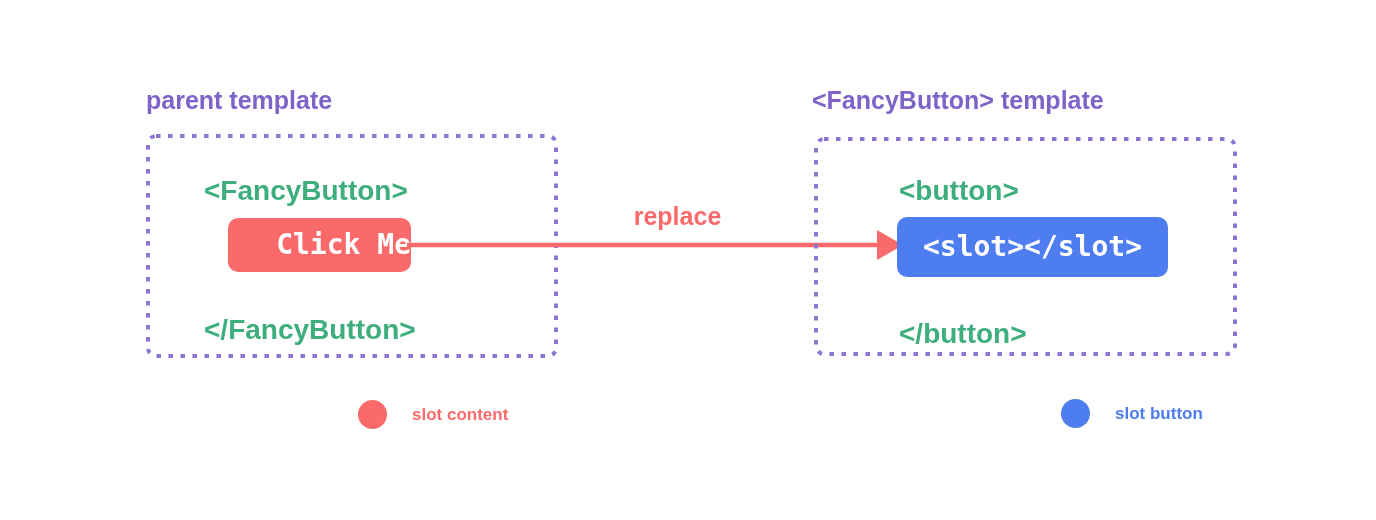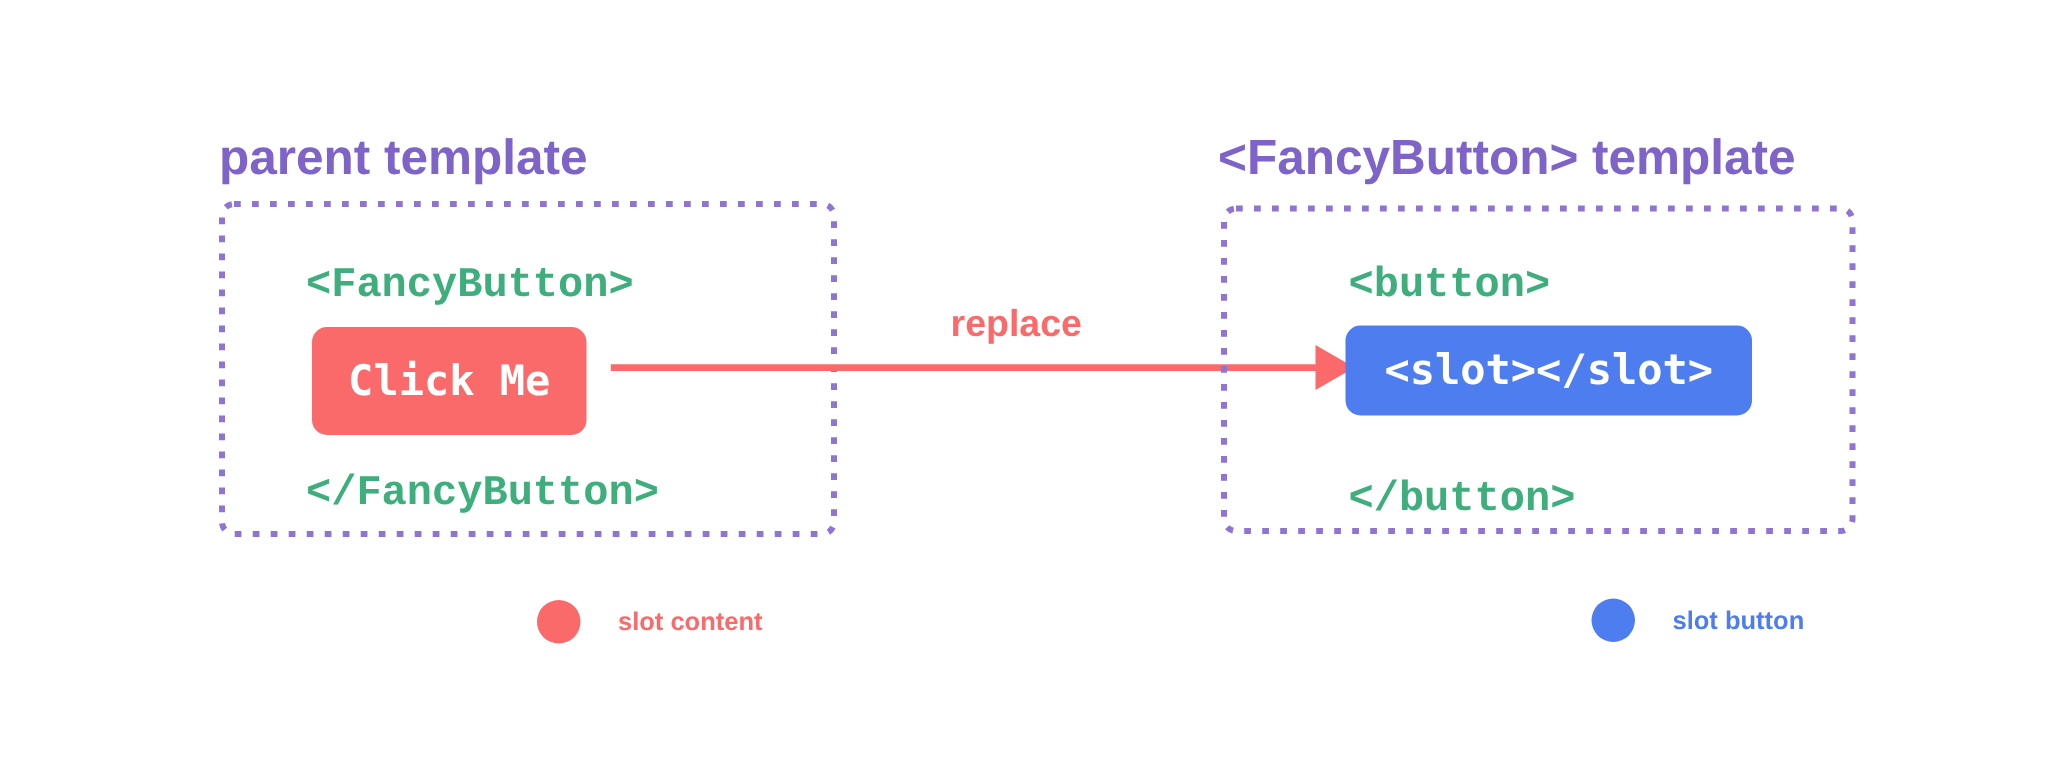--- a/index.html
+++ b/index.html
@@ -10,38 +10,38 @@
   .canvas {
     position: relative;
     width: 1376px;
     height: 520px;
     background: var(--background, #ffffff);
     font-family: "Liberation Sans", sans-serif;
     overflow: hidden;
   }
   .panel-title {
     position: absolute;
-    font-size: 33px;
+    font-size: 25px;
     font-weight: bold;
     color: var(--purple, #7e63c8);
     line-height: 1;
     white-space: nowrap;
   }
   .title-left  { left: 146px; top: 88px; }
   .title-right { left: 812px; top: 88px; }
 
   .box-border {
     position: absolute;
   }
   .box-left  { left: 145px; top: 133px; }
   .box-right { left: 813px; top: 136px; }
 
   .code {
     position: absolute;
-    font-family: Liberation Mono, monospace;
+    font-family: Liberation Sans, sans-serif;
     font-size: 28px;
     font-weight: bold;
     color: var(--green, #3eae7d);
     line-height: 1;
     white-space: nowrap;
     text-align: center;
   }
   .code-open-left   { left: 204px; top: 177px; }
   .code-close-left  { left: 204px; top: 297px; margin-top: 19px; }
   .code-open-right  { left: 899px; top: 177px; }
@@ -54,23 +54,24 @@
     justify-content: center;
     border-radius: 10px;
     font-family: "DejaVu Sans Mono", monospace;
     font-size: 28px;
     font-weight: bold;
     color: #ffffff;
     line-height: 1;
     white-space: nowrap;
   }
   .btn-red {
-    left: 208px; top: 218px;
-    width: 183px; height: 72px;
+    left: 228px; top: 218px;
+    width: 183px; height: 54px;
     background: var(--red, #fb6a6a);
+    justify-content: flex-end;
   }
   .btn-blue {
     left: 897px; top: 217px;
     width: 271px; height: 60px;
     background: var(--blue, #4e7df0);
   }
 
   .arrow-label {
     position: absolute;
     left: 550px; top: 204px;

